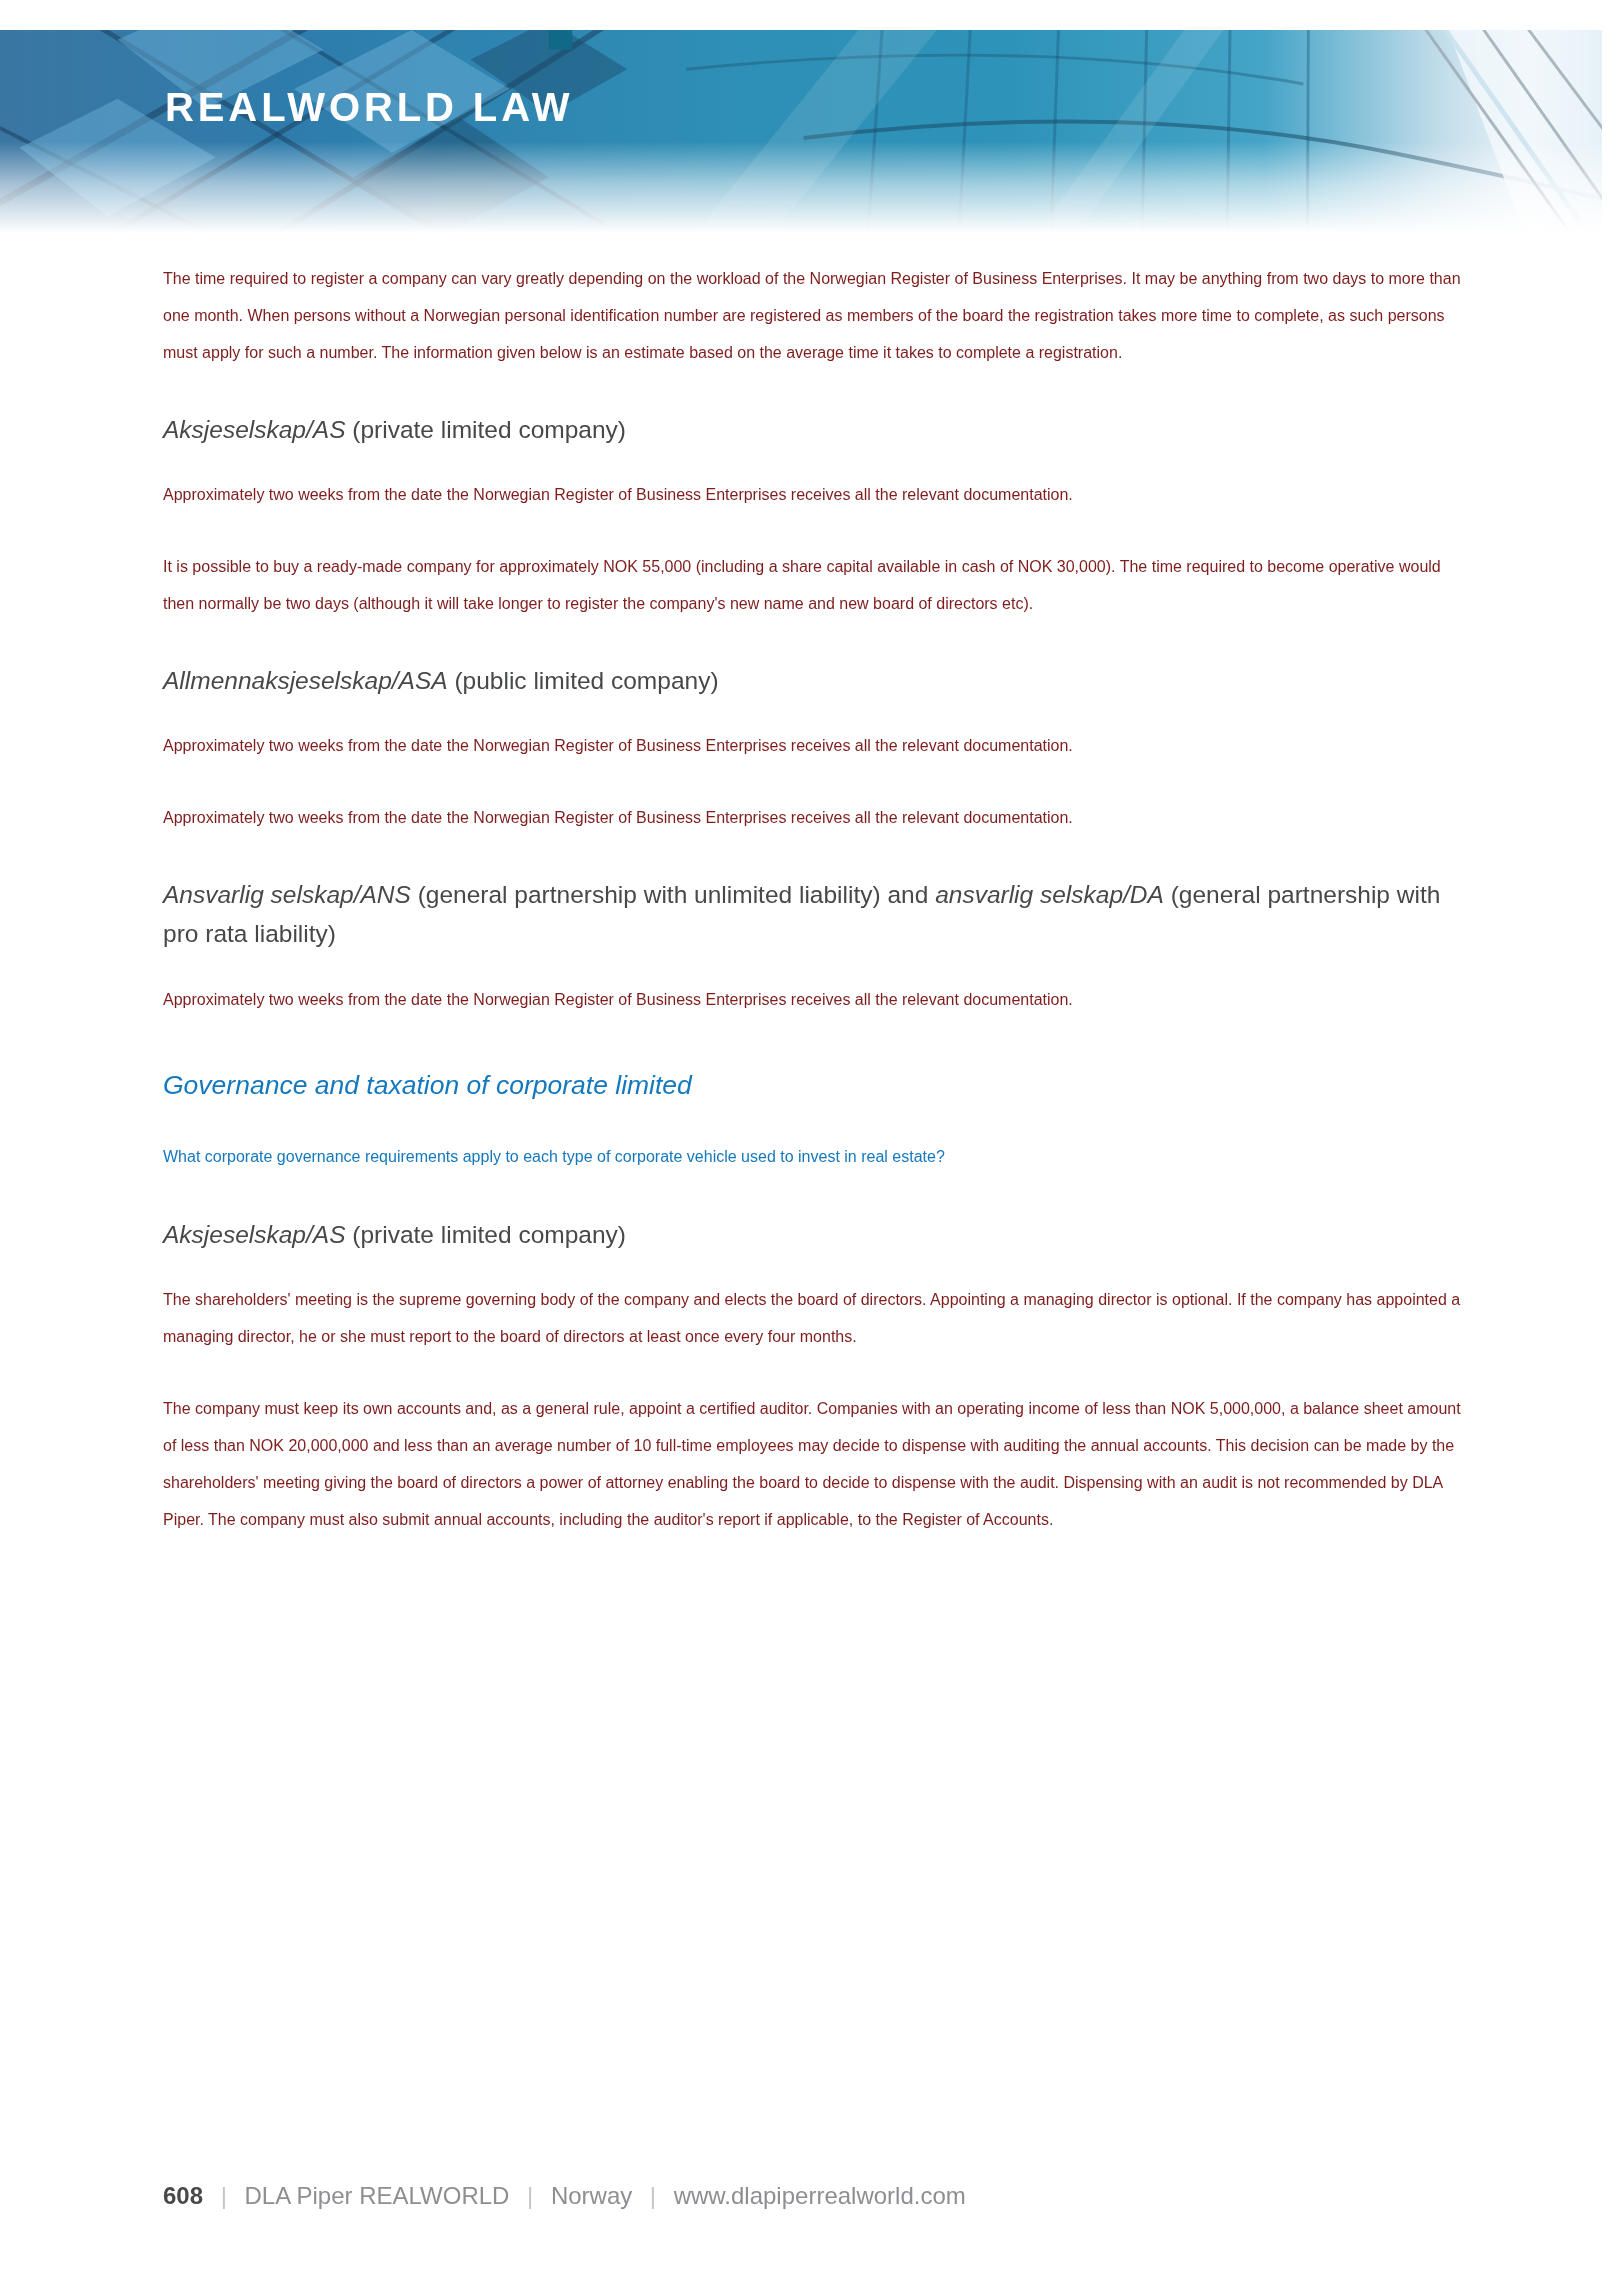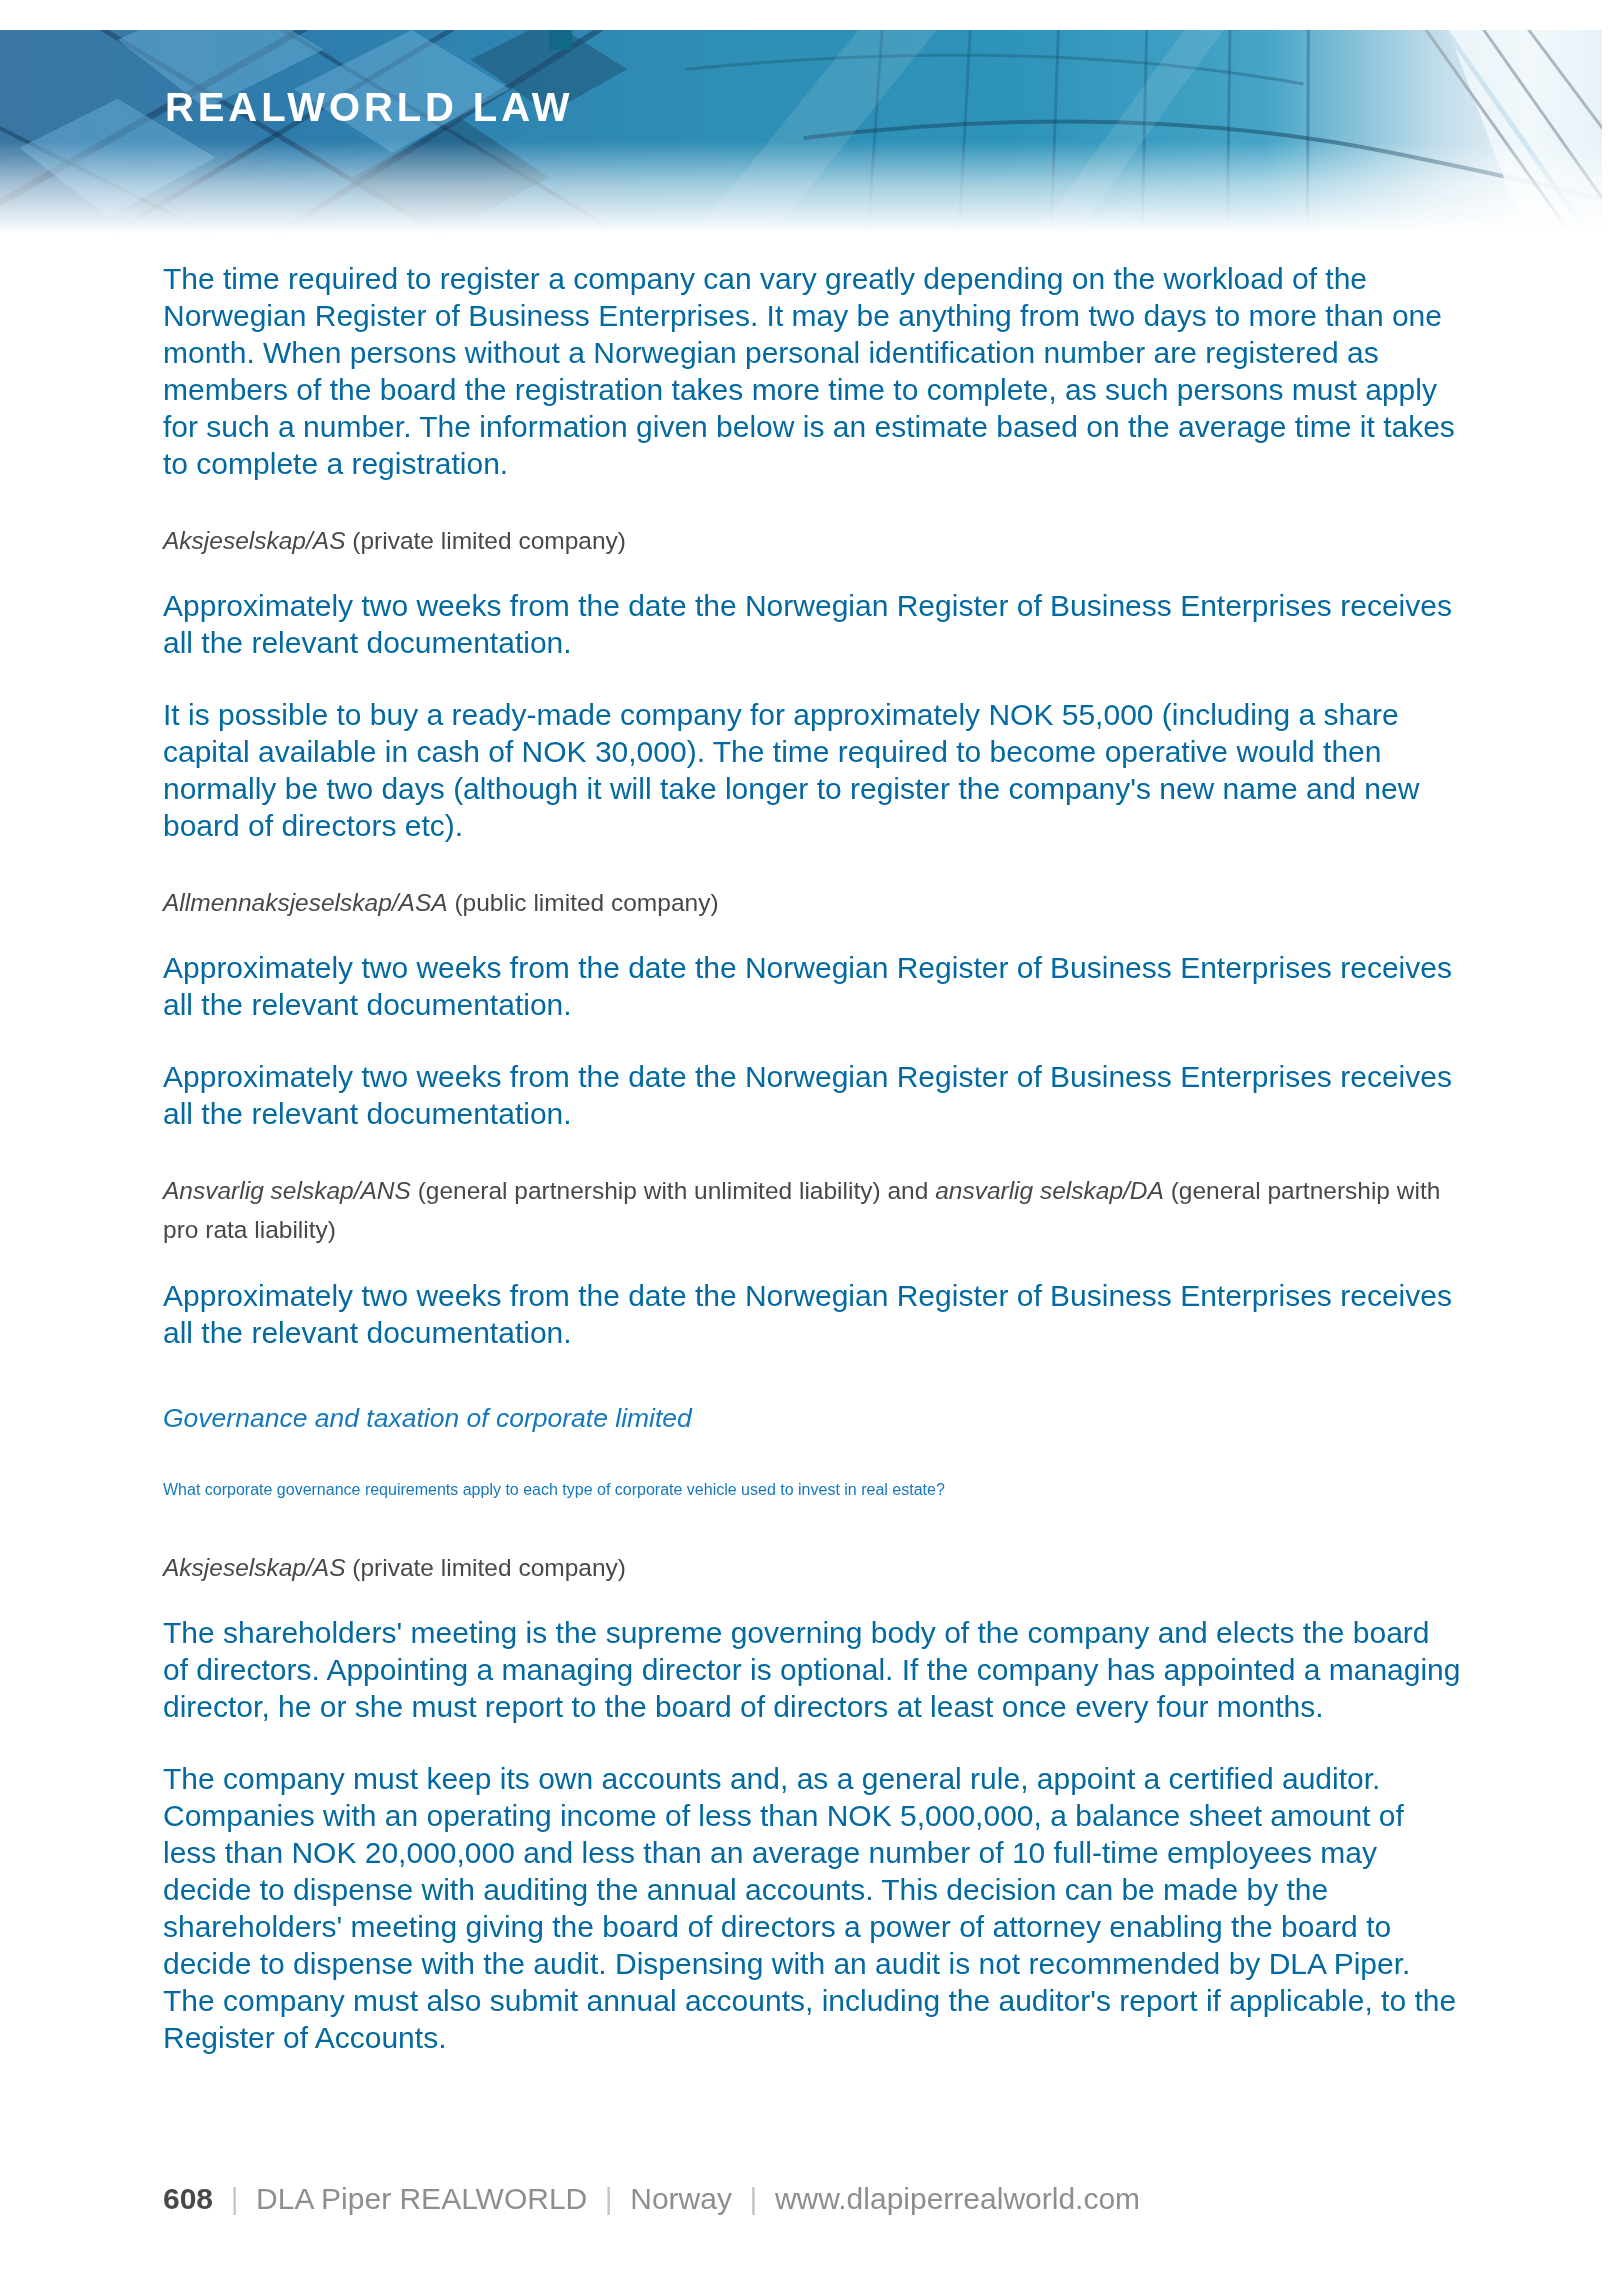--- a/index.html
+++ b/index.html
@@ -32,24 +32,24 @@
   }
 
   
   .content {
     margin-left: 163px;
     margin-right: 140px;
     padding-top: 15.7px;
     color: #55565A;
   }
   .content p {
-    font-size: 30px;
+    font-size: 16px;
     line-height: 37px;
     margin: 0 0 35px 0;
-    color: #0369a1;
+    color: #7f1d1d;
   }
   .content h3 {
     font-size: 24.5px;
     line-height: 39px;
     font-weight: normal;
     color: #474849;
     margin: 39px 0 27.4px 0;
   }
   .content h3 em { font-style: italic; }
   .section-title {
@@ -69,21 +69,21 @@
   }
 
   
   .footer {
     position: absolute;
     left: 163px;
     top: 2152px;
     display: flex;
     align-items: flex-end;
     gap: 17.6px;
-    font-size: 30px;
+    font-size: 24px;
     color: #8D8E91;
     white-space: nowrap;
   }
   .footer .page-num { font-weight: bold; color: #48494B; }
   .footer .sep { color: #C4C5C7; font-weight: normal; }
   .footer .site { color: #8D8E91; text-decoration: none; }
 </style>
 </head>
 <body>
 

